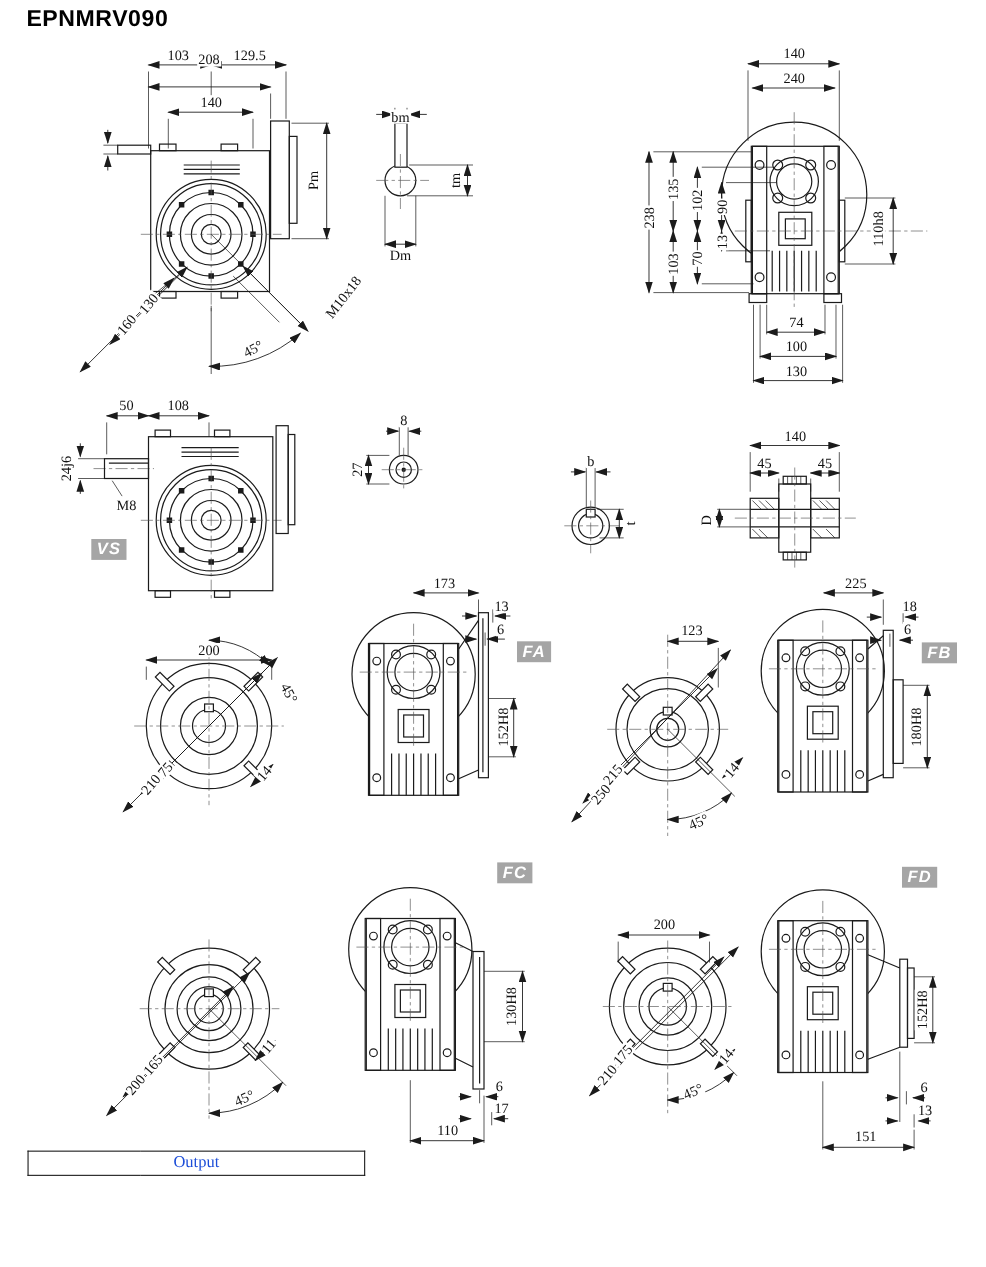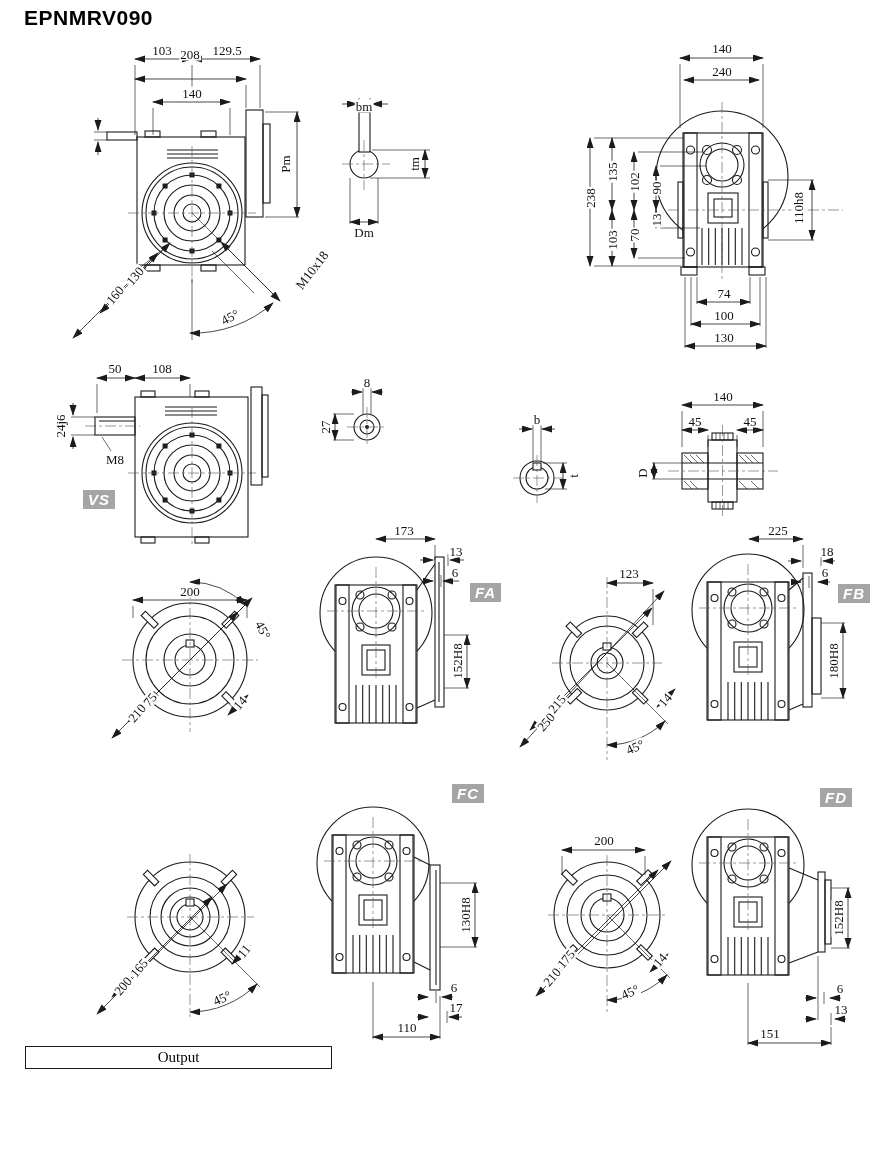--- a/index.html
+++ b/index.html
@@ -14,21 +14,21 @@
   .tag{position:absolute;background:#a5a5a5;color:#fff;font:bold italic 15px "Liberation Sans",sans-serif;
        padding:2px 5px;letter-spacing:1px;line-height:1;}
   svg .o{fill:none;stroke:#1b1b1b;stroke-width:1.1}
   svg .f{fill:#fff;stroke:#1b1b1b;stroke-width:1.1}
   svg .t{fill:none;stroke:#1b1b1b;stroke-width:.65}
   svg .c{fill:none;stroke:#555;stroke-width:.6;stroke-dasharray:11 3 3 3}
   svg .d{fill:none;stroke:#1b1b1b;stroke-width:.8;marker-start:url(#mS);marker-end:url(#mE)}
   svg .de{fill:none;stroke:#1b1b1b;stroke-width:.8;marker-end:url(#mE)}
   svg .n{fill:#1b1b1b}
   #spec-table{position:absolute;left:25px;top:1046px;width:307px;border-collapse:collapse;
-      font:15px "Liberation Serif",serif;color:#000000;table-layout:fixed;}
+      font:15px "Liberation Serif",serif;color:#1d4ed8;table-layout:fixed;}
   #spec-table td,#spec-table th{border:1.6px solid #1b1b1b;text-align:center;padding:2px 0;font-weight:normal;}
   #spec-table .vals td{padding:4px 0;line-height:1.45;}
 </style>
 </head>
 <body>
 
 <svg width="0" height="0" style="position:absolute">
   <defs>
     <marker id="mE" markerWidth="11" markerHeight="8" refX="10" refY="3.5" orient="auto" markerUnits="userSpaceOnUse">
         <path d="M0,0L11,3.5L0,7Z" fill="#1b1b1b"></path>
@@ -470,21 +470,21 @@
       <path class="t" d="M120 188V252M126 224V236"></path>
       <path class="de" d="M107 251H118"></path>
         <path class="de" d="M148 251H137"></path>
       <path class="t" d="M133 245V257"></path>
       <path class="d" d="M50 275H133"></path>
       <path class="t" d="M50 215V277M133 259V277"></path>
     </svg>
     <span class="dim" style="left:140px;top:150px;transform:translate(-50%,-50%) rotate(-90deg)">152H8</span>
     <span class="dim" style="left:142px;top:220px">6</span>
     <span class="dim" style="left:143px;top:241px">13</span>
-    <span class="dim" style="left:72px;top:265px">151</span>
+    <span class="dim" style="left:89px;top:265px">151</span>
   </div>
   <div class="tag" style="left:820px;top:788px">FD</div>
 
   <table id="spec-table">
     <tbody>
       <tr>
         <td colspan="3">Output</td>
       </tr>
     </tbody>
   </table>

